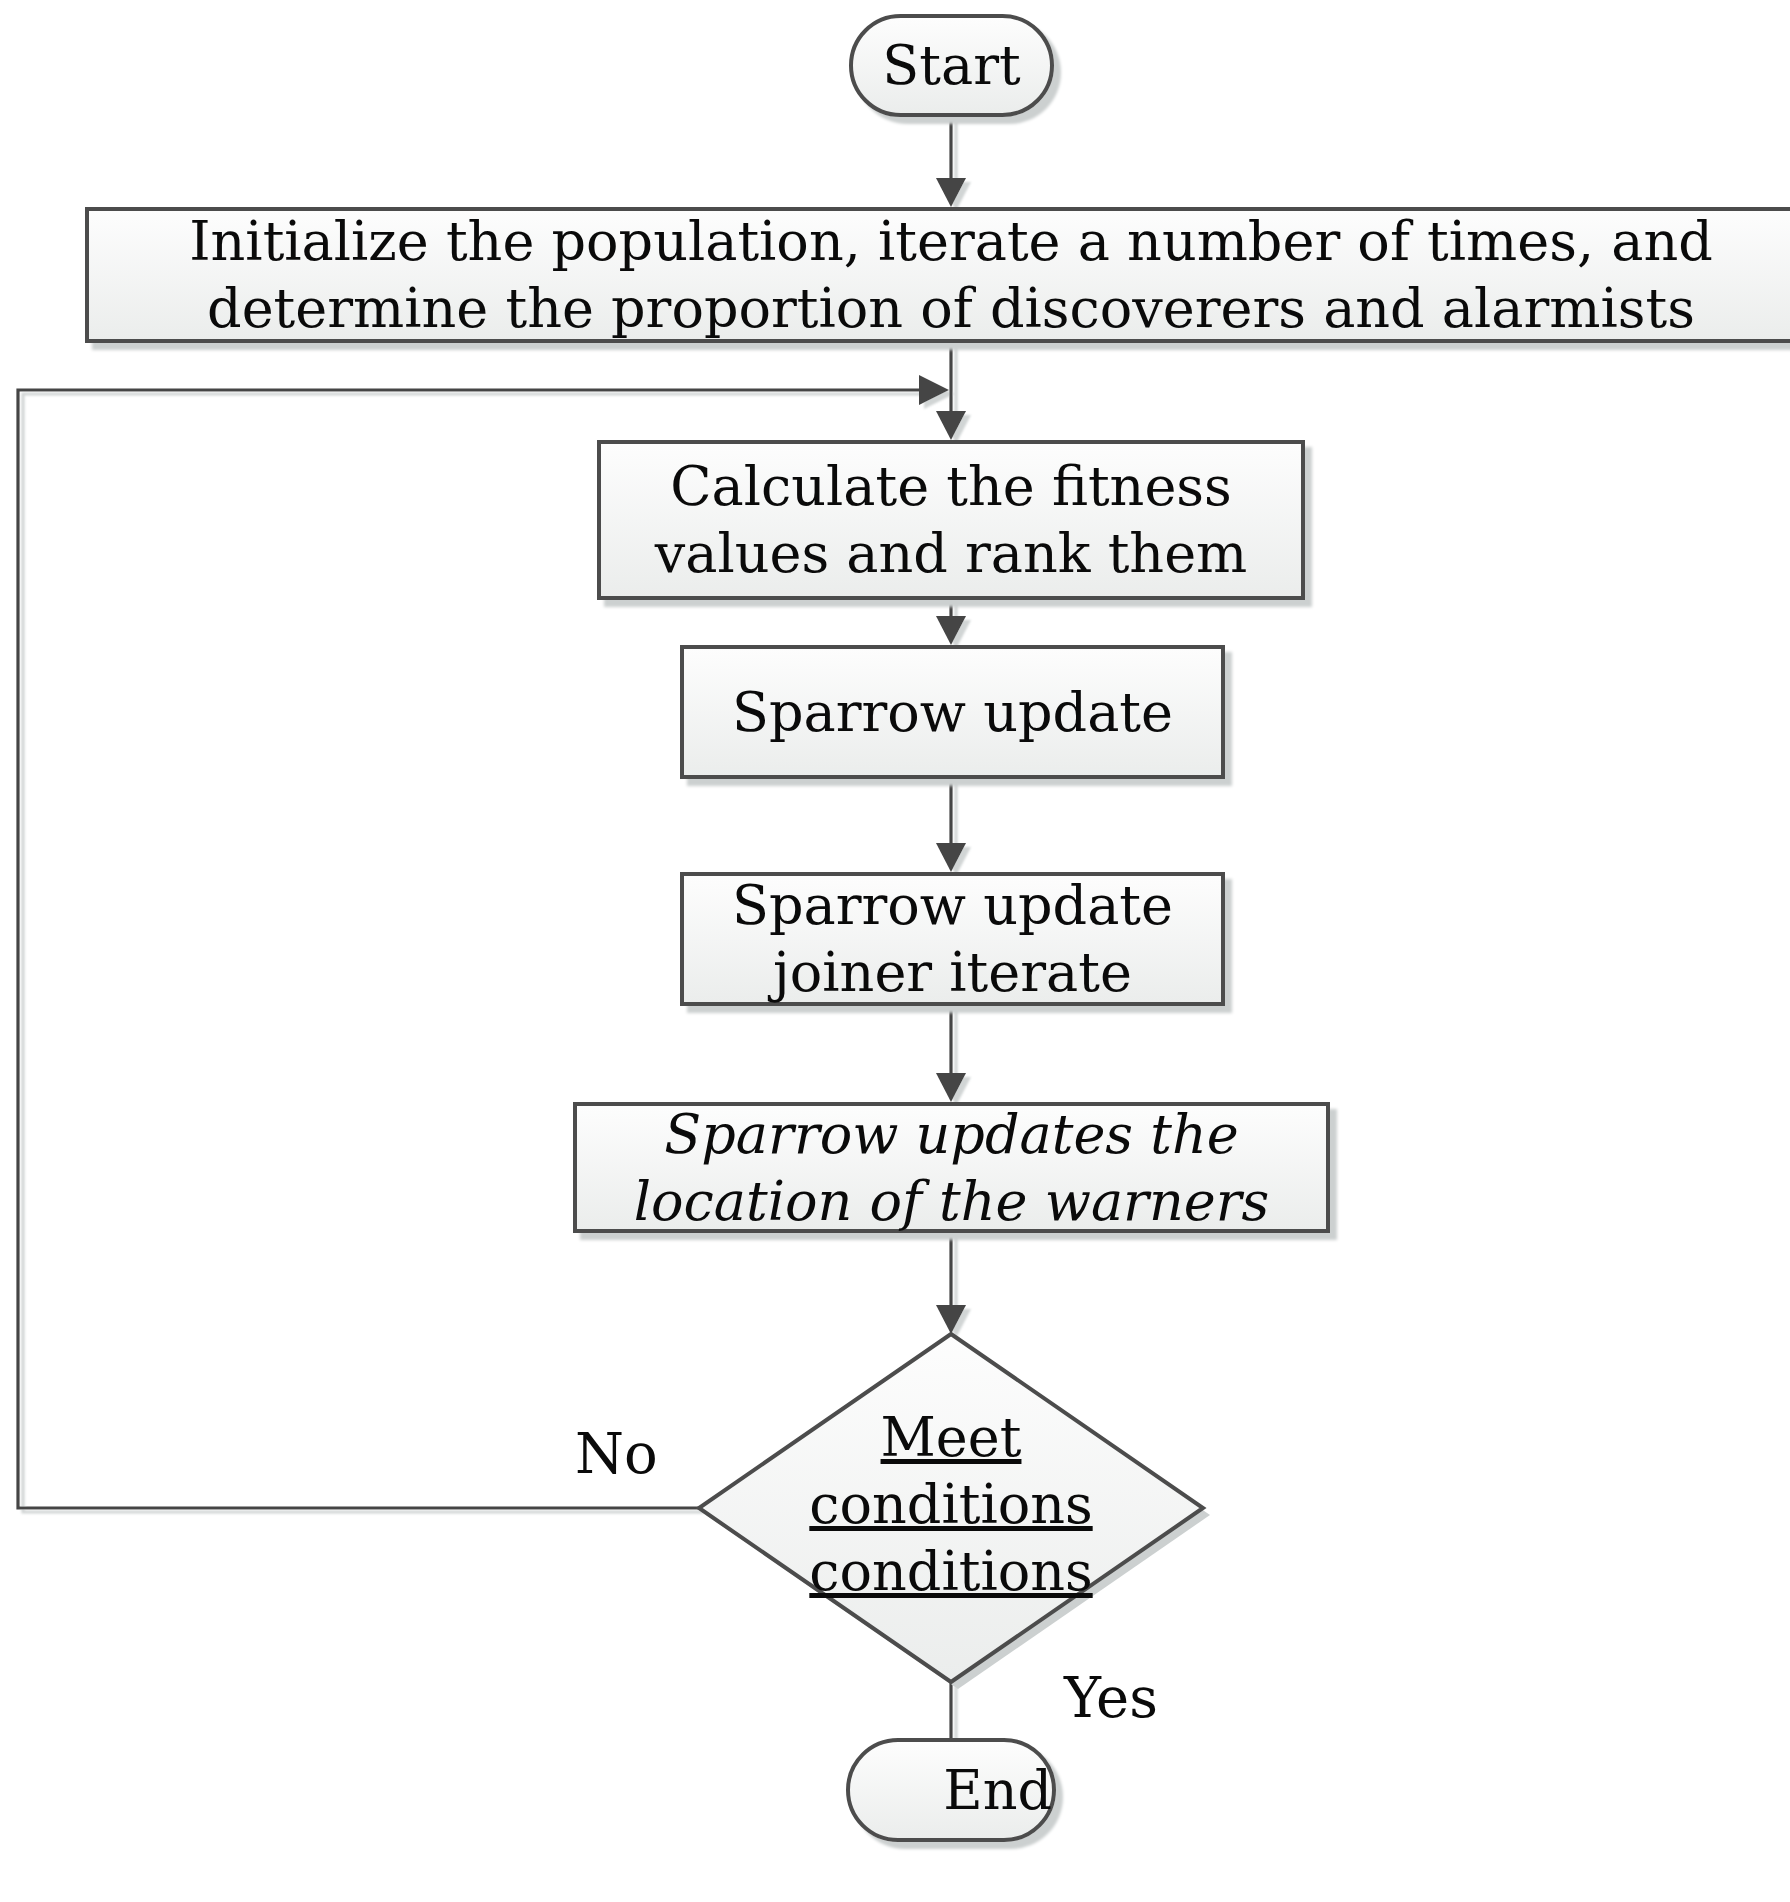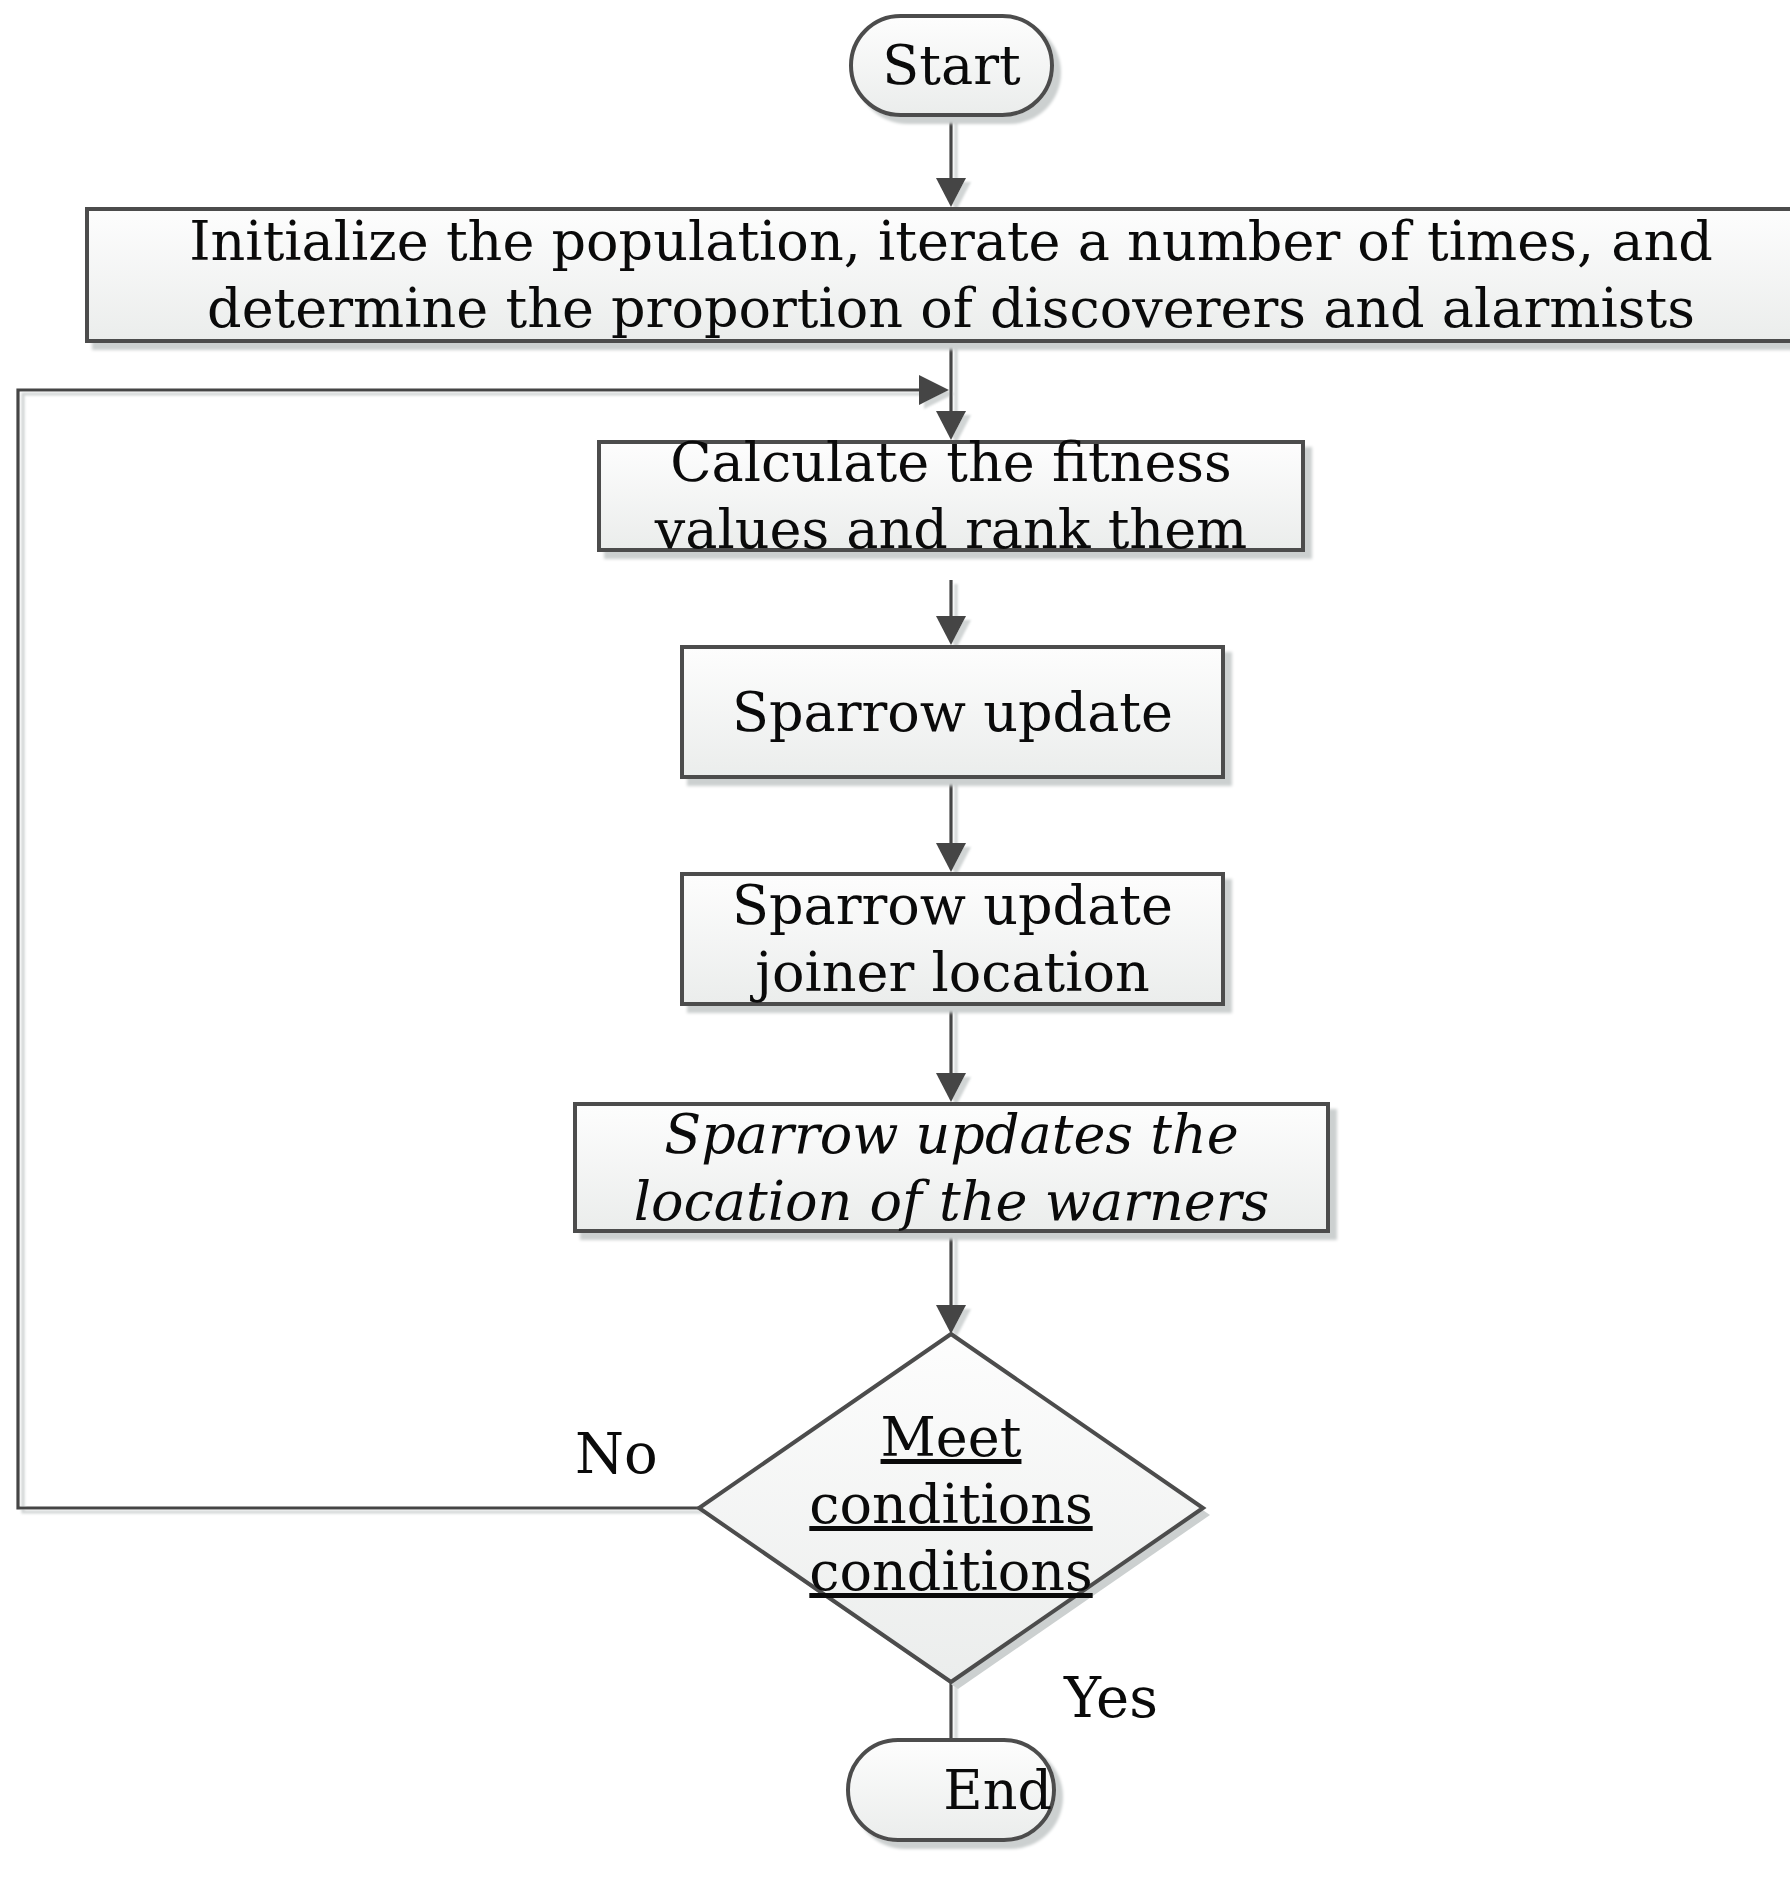--- a/index.html
+++ b/index.html
@@ -105,32 +105,32 @@
 
   <div class="node terminator" style="left:849px; top:14px; width:205px; height:103px;">
     <span>Start</span>
   </div>
 
   <div class="node" style="left:85px; top:207px; width:1732px; height:136px;">
     <span>Initialize the population, iterate a number of times, and</span>
     <span>determine the proportion of discoverers and alarmists</span>
   </div>
 
-  <div class="node" style="left:597px; top:440px; width:708px; height:112px;">
+  <div class="node" style="left:597px; top:440px; width:708px; height:160px;">
     <span>Calculate the fitness</span>
     <span>values and rank them</span>
   </div>
 
   <div class="node" style="left:680px; top:645px; width:545px; height:134px;">
     <span>Sparrow update</span>
   </div>
 
   <div class="node" style="left:680px; top:872px; width:545px; height:134px;">
     <span>Sparrow update</span>
-    <span>joiner location</span>
+    <span>joiner iterate</span>
   </div>
 
   <div class="node" style="left:573px; top:1102px; width:757px; height:131px;font-style:italic;">
     <span>Sparrow updates the</span>
     <span>location of the warners</span>
   </div>
 
   <div class="diamond-label">
     <span>Meet</span>
     <span>conditions</span>

